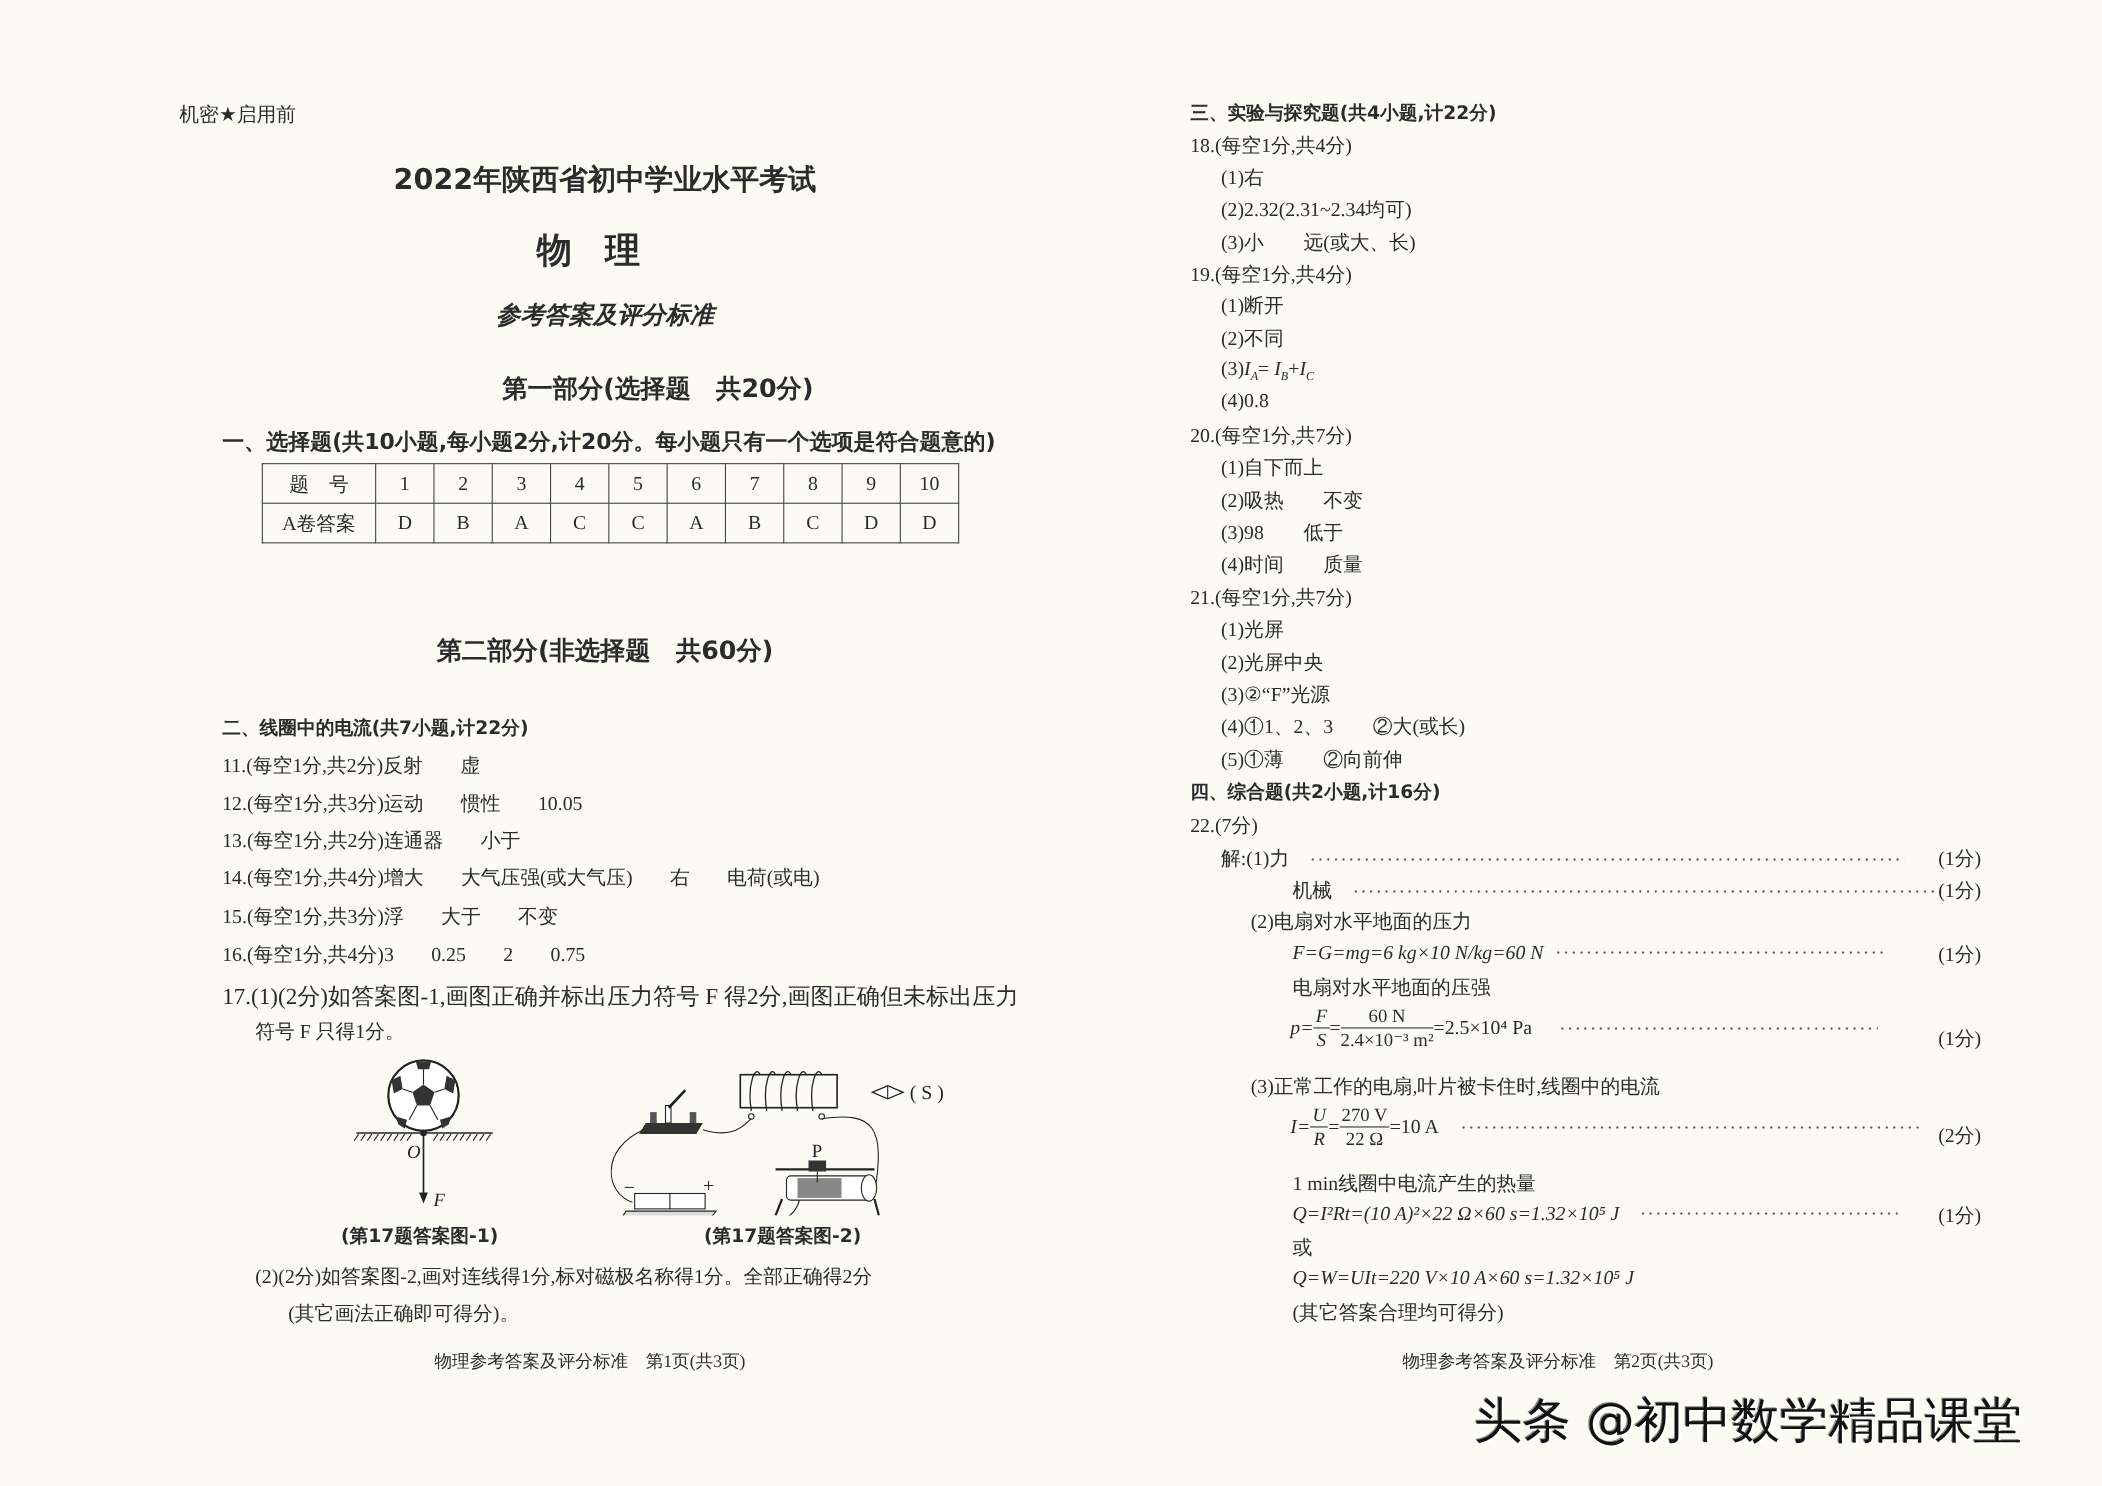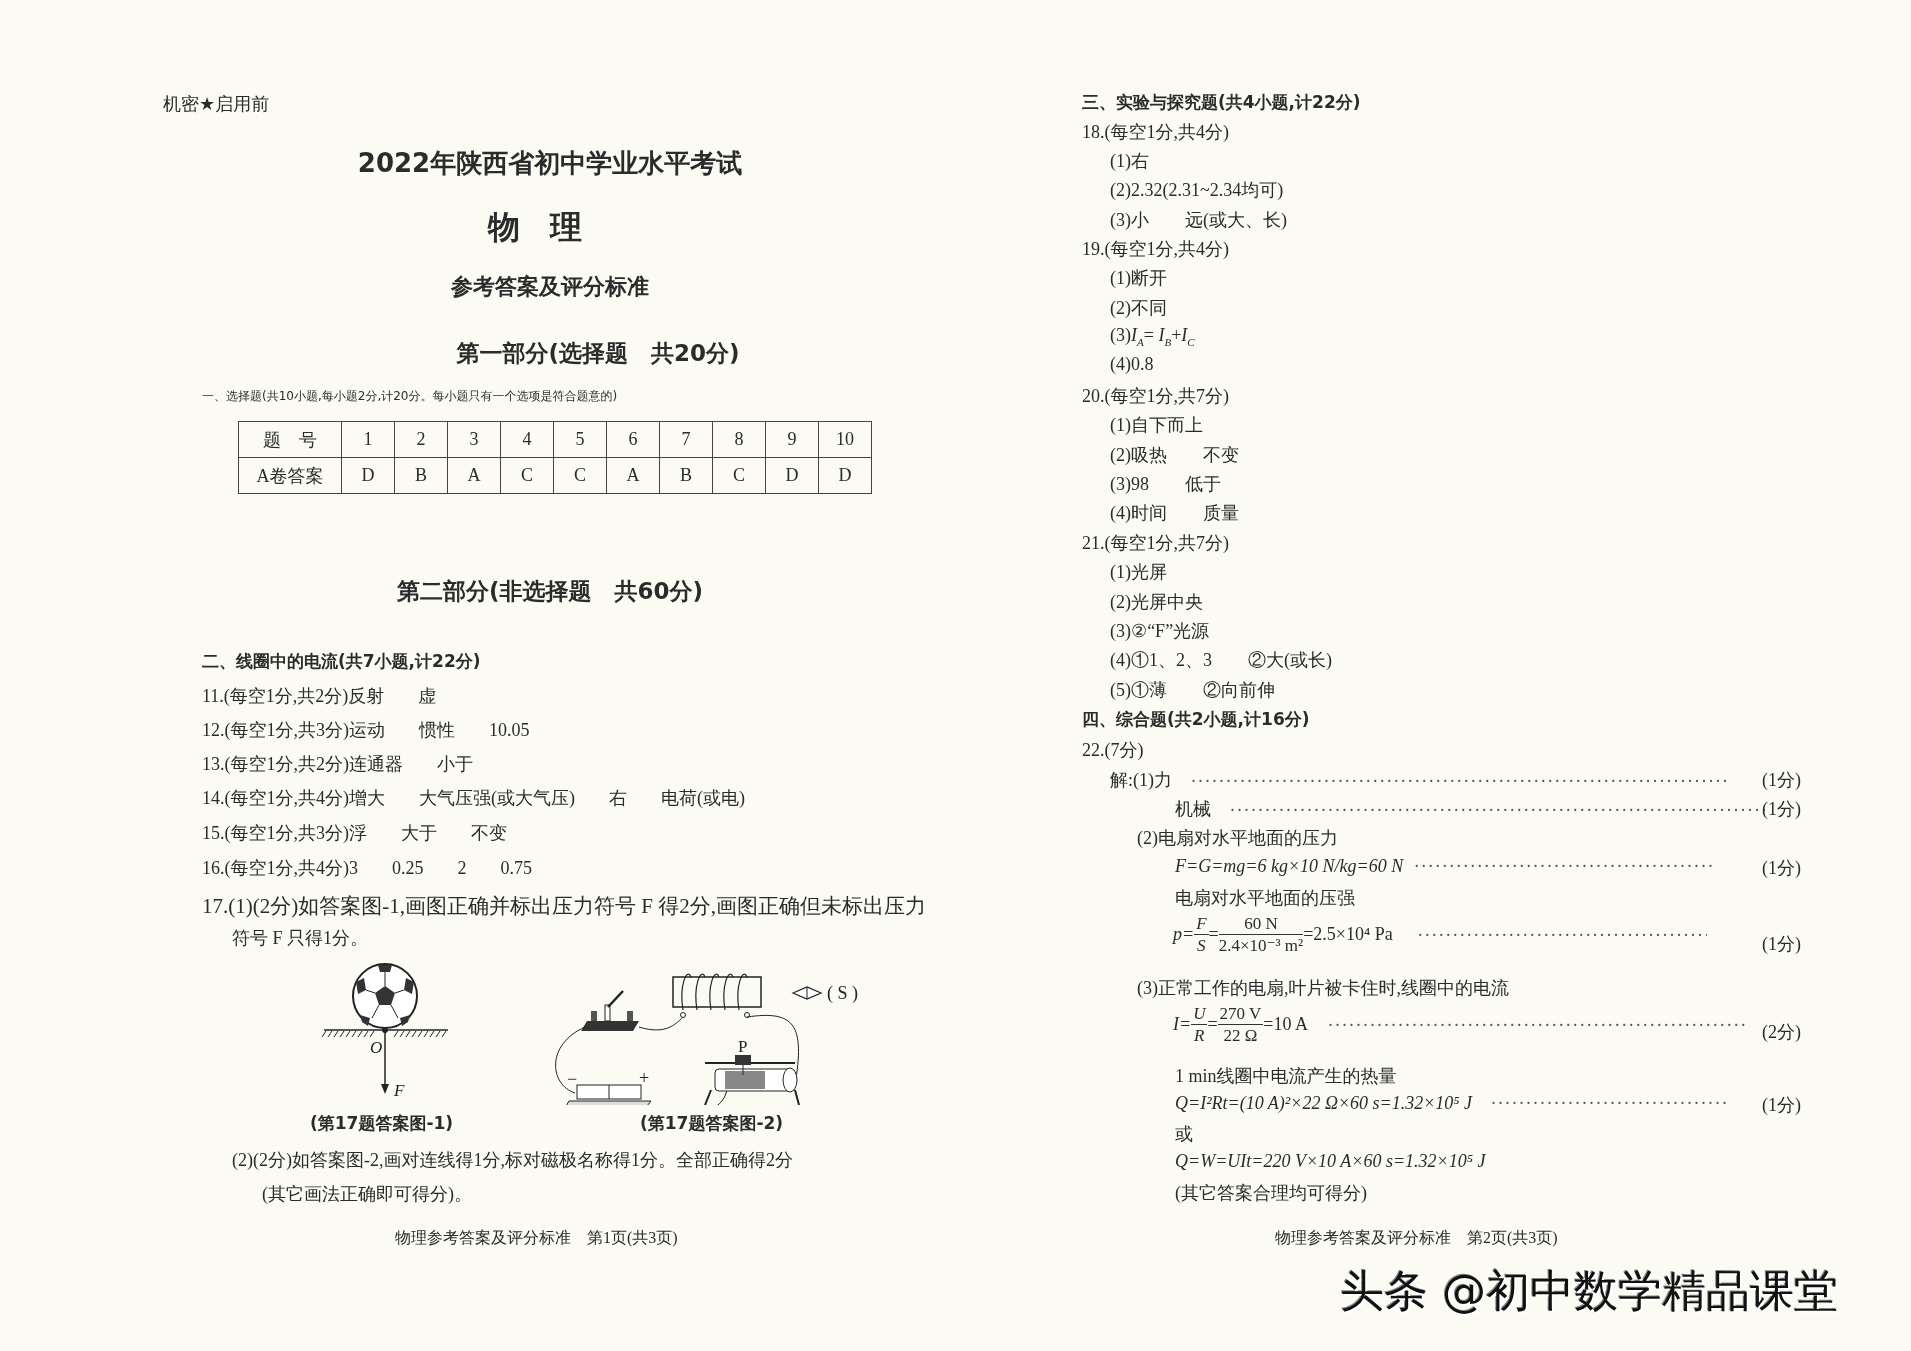--- a/index.html
+++ b/index.html
@@ -12,23 +12,23 @@
   .abs { position: absolute; white-space: nowrap; }
   .sans { font-family: "DejaVu Sans", "Liberation Sans", sans-serif; }
   .serif { font-family: "Liberation Serif", "DejaVu Serif", serif; }
   .bold { font-weight: bold; }
   .it { font-style: italic; }
   sub, sup { font-size: 11px; line-height: 0; }
   
   #conf { left: 163px; top: 92px; font-size: 18px; }
   #title { left: 0; width: 1100px; text-align: center; top: 146px; font-size: 26px; font-weight: bold; }
   #subject { left: 0; width: 1100px; text-align: center; top: 206px; font-size: 32px; font-weight: bold; letter-spacing: 30px; }
-  #subtitle { left: 0; width: 1100px; text-align: center; top: 272px; font-size: 22px; font-weight: bold; }
+  #subtitle { left: 0; width: 1100px; text-align: center; top: 272px; font-size: 22px; font-weight: bold; font-style: italic; }
   #part1 { left: 0; width: 1100px; text-align: center; top: 338px; font-size: 23px; font-weight: bold; margin-left: 48px; }
-  #sec1 { left: 202px; top: 388px; font-size: 12px; font-weight: normal; }
+  #sec1 { left: 202px; top: 388px; font-size: 20px; font-weight: bold; }
   table.ans { position: absolute; left: 238px; top: 421px; border-collapse: collapse; font-size: 18px; }
   table.ans td { border: 1.5px solid #444; height: 35px; text-align: center; padding: 0; font-family: "Liberation Serif", serif; }
   table.ans td.h { width: 102px; }
   table.ans td.c { width: 52px; }
   #part2 { left: 0; width: 1100px; text-align: center; top: 576px; font-size: 23px; font-weight: bold; }
   #sec2 { left: 202px; top: 650px; font-size: 17px; font-weight: bold; }
   .fill { left: 202px; font-size: 18px; }
   .gap { display: inline-block; width: 34px; }
   #q17a { left: 202px; top: 892px; font-size: 21px; }
   #q17a2 { left: 232px; top: 926px; font-size: 18px; }

